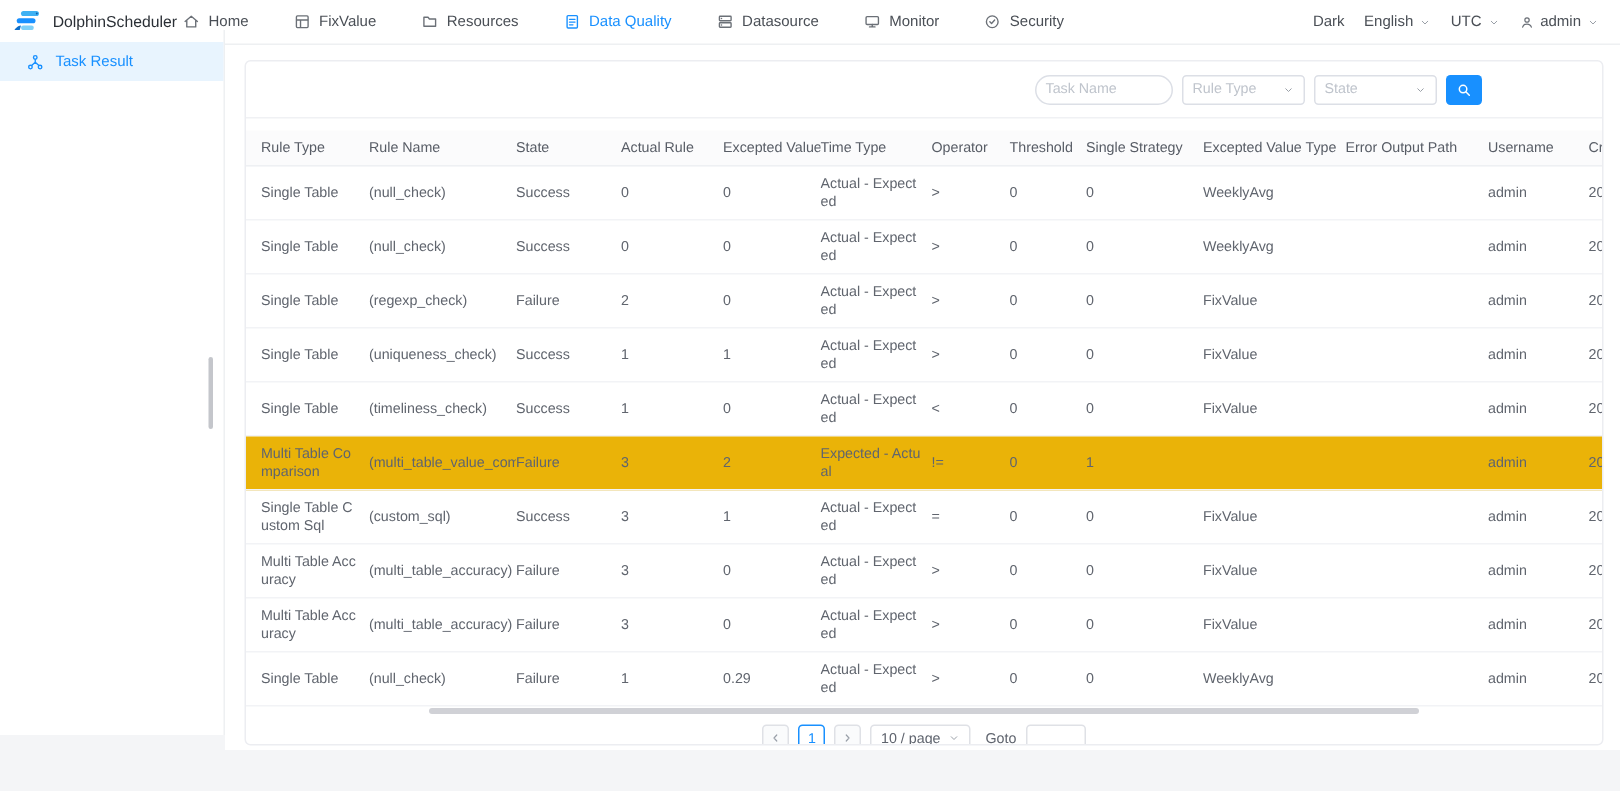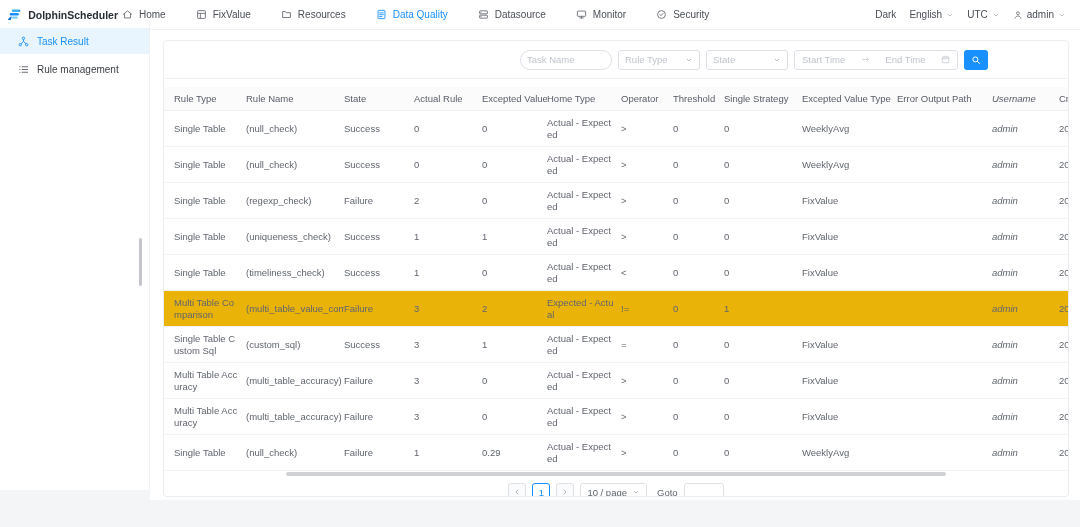--- a/index.html
+++ b/index.html
@@ -2,21 +2,21 @@
 <html><head>
 <meta charset="utf-8">
 <style>
   html,body{margin:0;padding:0;width:1080px;height:527px;overflow:hidden;background:#f4f5f7;
     font-family:"Liberation Sans",sans-serif;-webkit-font-smoothing:antialiased;}
   .topnav{position:absolute;left:0;top:0;width:1080px;height:30px;background:#fff;
     border-bottom:1px solid #eef0f2;display:flex;align-items:center;padding:0 14px 0 6px;box-sizing:border-box;}
   .logo{display:flex;align-items:center;gap:4px;flex:0 0 auto;width:112px;cursor:pointer;}
   .logo-mark{width:27px;height:20px;display:block;}
   .logo-mark svg{width:100%;height:100%;display:block;}
-  .logo-text{font-size:10.5px;color:#2a2f35;font-weight:700;white-space:nowrap;}
+  .logo-text{font-size:10.5px;color:#2a2f35;font-weight:400;white-space:nowrap;}
   .nav-items{display:flex;align-items:center;gap:30px;margin-left:4px;}
   .nav-item{display:flex;align-items:center;gap:6px;font-size:10px;color:#4a4f56;cursor:pointer;white-space:nowrap;}
   .nav-item .ni{width:11px;height:11px;color:#6b7077;display:block;}
   .nav-item .ni svg{width:100%;height:100%;display:block;}
   .nav-item.active{color:#1890ff;}
   .nav-item.active .ni{color:#1890ff;}
   .nav-right{margin-left:auto;display:flex;align-items:center;gap:13px;font-size:10px;color:#4a4f56;}
   .nr-group{display:flex;align-items:center;gap:4px;cursor:pointer;}
   .chev{width:8px;height:8px;color:#9aa0a8;display:block;}
   .chev svg,.uic svg{width:100%;height:100%;display:block;}
@@ -60,21 +60,21 @@
   .trow{display:flex;align-items:center;height:35px;border-bottom:1px solid #f2f3f6;
     font-size:9.5px;color:#60656e;cursor:default;}
   .trow.hl{background:#eab308;}
   .c0{width:82px;padding-left:10px;}
   .trow .c0{white-space:normal;word-break:break-all;}
   .c1{width:98px;}
   .c2{width:70px;}.c3{width:68px;}.c4{width:65px;}
   .c5{width:74px;}
   .trow .c5{white-space:normal;word-break:break-all;}
   .c6{width:52px;}.c7{width:51px;}.c8{width:78px;}.c9{width:95px;}.c10{width:95px;}
-  .c11{width:67px;font-style:italic;}.c12{width:60px;}
+  .c11{width:67px;}.c12{width:60px;}
   .hscroll{margin:1px 0 0 122px;width:660px;height:4px;background:#d0d1d6;border-radius:2px;cursor:pointer;}
 
   .pagination{display:flex;align-items:center;justify-content:center;gap:6px;margin-top:7px;
     font-size:9.5px;color:#5f646e;}
   .pg-btn{width:18px;height:18px;border:1px solid #dfe1e6;border-radius:3px;display:flex;
     align-items:center;justify-content:center;color:#9ba1aa;background:#fafbfc;cursor:pointer;box-sizing:border-box;}
   .pg-btn .pgi{width:8px;height:8px;display:block;}
   .pg-btn .pgi svg{width:100%;height:100%;display:block;}
   .pg-btn.current{border-color:#1890ff;color:#1890ff;background:#fff;}
   .pg-size{height:18px;border:1px solid #dfe1e6;border-radius:3px;display:flex;align-items:center;
@@ -204,29 +204,20 @@
       <span class="si">
         <svg viewBox="0 0 24 24">
           <circle cx="12" cy="5" r="2.6" fill="none" stroke="currentColor" stroke-width="2"></circle>
           <circle cx="5" cy="19" r="2.6" fill="none" stroke="currentColor" stroke-width="2"></circle>
           <circle cx="19" cy="19" r="2.6" fill="none" stroke="currentColor" stroke-width="2"></circle>
           <path d="M12 7.6V12M12 12l-5.3 4.7M12 12l5.3 4.7" stroke="currentColor" stroke-width="2" fill="none"></path>
         </svg>
       </span>
       <span>Task Result</span>
     </div>
-    <div class="side-item">
-      <span class="si">
-        <svg viewBox="0 0 24 24">
-          <path d="M9 6h12M9 12h12M9 18h12" stroke="currentColor" stroke-width="2" stroke-linecap="round"></path>
-          <path d="M4 6h.01M4 12h.01M4 18h.01" stroke="currentColor" stroke-width="2.6" stroke-linecap="round"></path>
-        </svg>
-      </span>
-      <span>Rule management</span>
-    </div>
   </aside>
 <div class="vthumb"></div>
 
 <main class="main">
   <section class="card">
     <div class="filter-row">
       <input class="f-input" type="text" placeholder="Task Name" style="">
       <div class="f-select">
         <span>Rule Type</span>
         <span class="chev">
@@ -236,53 +227,38 @@
           </span>
       </div>
       <div class="f-select">
         <span>State</span>
         <span class="chev">
             <svg viewBox="0 0 24 24">
               <path d="M6.5 9.5 12 15l5.5-5.5" fill="none" stroke="currentColor" stroke-width="2" stroke-linecap="round" stroke-linejoin="round"></path>
             </svg>
           </span>
       </div>
-      <div class="f-date">
-        <span>Start Time</span>
-        <span class="dr-ic">
-            <svg viewBox="0 0 24 24">
-              <path d="M4 12h15M14 6.5 19.5 12 14 17.5" fill="none" stroke="currentColor" stroke-width="2" stroke-linecap="round" stroke-linejoin="round"></path>
-            </svg>
-          </span>
-        <span>End Time</span>
-        <span class="dr-ic">
-            <svg viewBox="0 0 24 24">
-              <rect x="3.5" y="5" width="17" height="15.5" rx="1.5" fill="none" stroke="currentColor" stroke-width="2"></rect>
-              <path d="M3.5 10h17M8.5 3v4M15.5 3v4" stroke="currentColor" stroke-width="2" fill="none" stroke-linecap="round"></path>
-            </svg>
-          </span>
-      </div>
       <button class="search-btn">
         <span class="sic">
             <svg viewBox="0 0 24 24">
               <circle cx="10.5" cy="10.5" r="6" fill="none" stroke="currentColor" stroke-width="2.4"></circle>
               <path d="M15.3 15.3 20.5 20.5" stroke="currentColor" stroke-width="2.4" stroke-linecap="round"></path>
             </svg>
           </span>
       </button>
     </div>
 
     <div class="table-zone">
       <div class="thead">
           <div class="cell c0">Rule Type</div>
           <div class="cell c1">Rule Name</div>
           <div class="cell c2">State</div>
           <div class="cell c3">Actual Rule</div>
           <div class="cell c4">Excepted Value</div>
-          <div class="cell c5">Home Type</div>
+          <div class="cell c5">Time Type</div>
           <div class="cell c6">Operator</div>
           <div class="cell c7">Threshold</div>
           <div class="cell c8">Single Strategy</div>
           <div class="cell c9">Excepted Value Type</div>
           <div class="cell c10">Error Output Path</div>
           <div class="cell c11">Username</div>
           <div class="cell c12">Create Time</div>
         </div>
       <div>
           <div class="trow">

